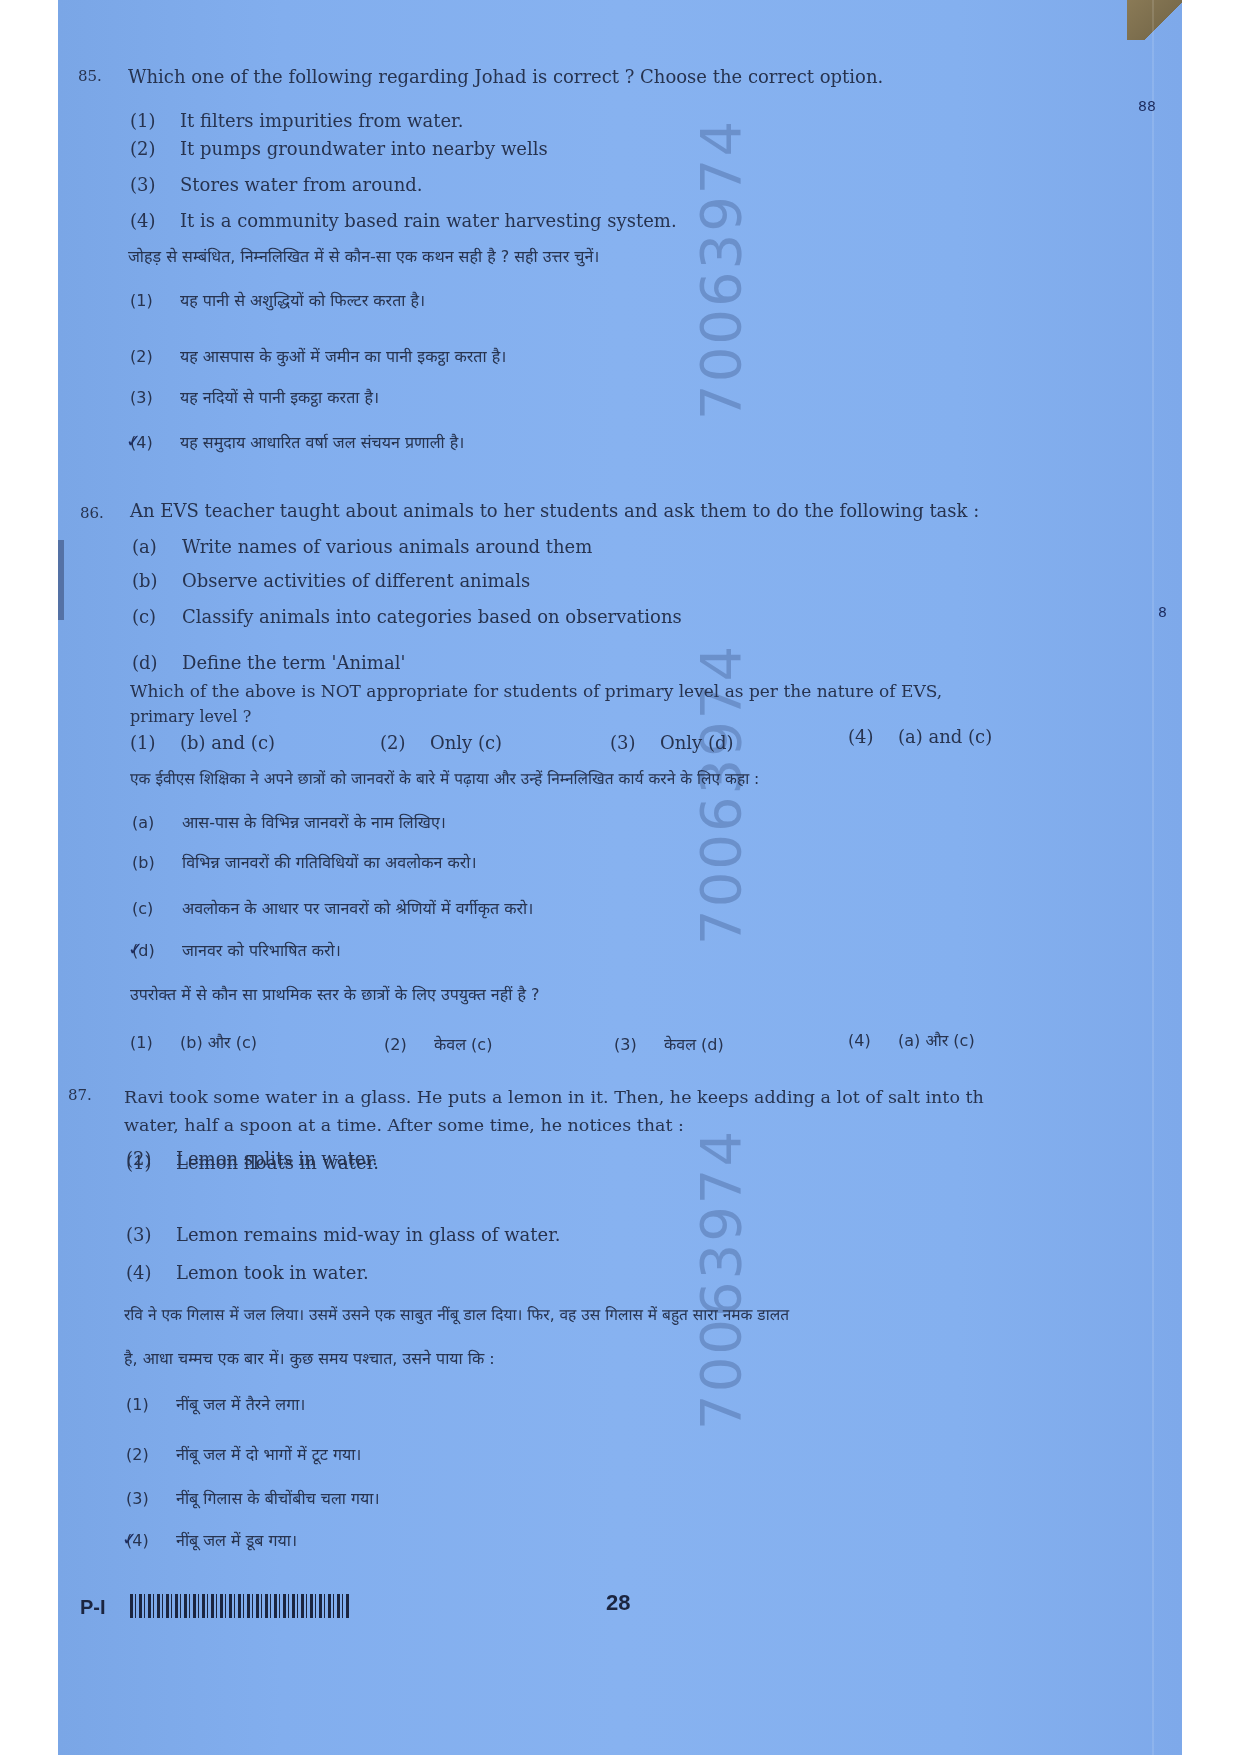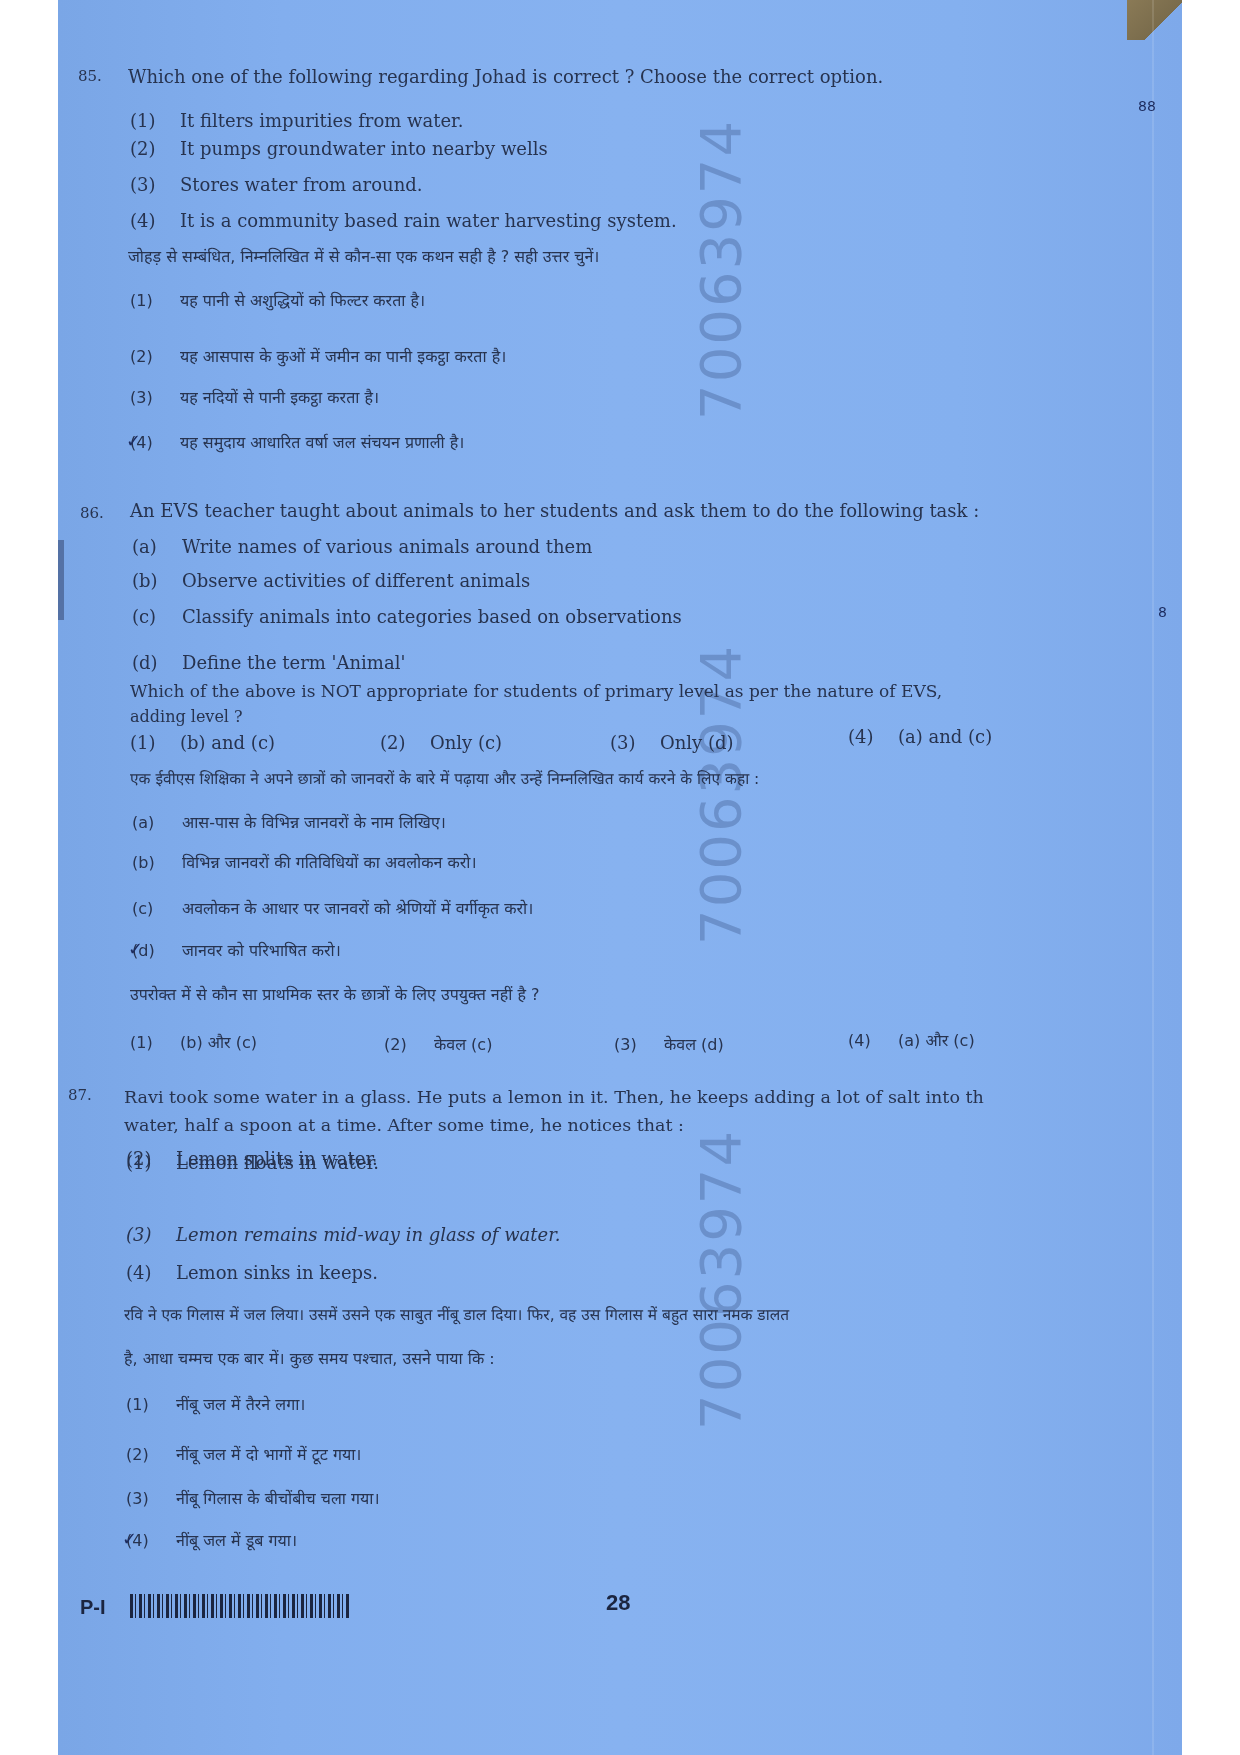--- a/index.html
+++ b/index.html
@@ -76,21 +76,21 @@
   <div>
     <div class="qnum" style="left:22px; top:504px;">86.</div>
     <div class="line" style="left:72px; top:500px;">An EVS teacher taught about animals to her students and ask them to do the following task :</div>
 
     <div class="line" style="left:74px; top:536px;"><span class="opt-num">(a)</span><span>Write names of various animals around them</span></div>
     <div class="line" style="left:74px; top:570px;"><span class="opt-num">(b)</span><span>Observe activities of different animals</span></div>
     <div class="line" style="left:74px; top:606px;"><span class="opt-num">(c)</span><span>Classify animals into categories based on observations</span></div>
     <div class="line" style="left:74px; top:652px;"><span class="opt-num">(d)</span><span>Define the term 'Animal'</span></div>
 
     <div class="line" style="left:72px; top:680px; font-size:17px;">Which of the above is NOT appropriate for students of primary level as per the nature of EVS,</div>
-    <div class="line" style="left:72px; top:706px; font-size:16px;">adding level ?</div>
+    <div class="line" style="left:72px; top:706px; font-size:16px;">primary level ?</div>
 
     <div>
       <div class="line" style="left:72px; top:732px;"><span class="opt-num">(1)</span><span>(b) and (c)</span></div>
       <div class="line" style="left:322px; top:732px;"><span class="opt-num">(2)</span><span>Only (c)</span></div>
       <div class="line" style="left:552px; top:732px;"><span class="opt-num">(3)</span><span>Only (d)</span></div>
       <div class="line" style="left:790px; top:726px;"><span class="opt-num">(4)</span><span>(a) and (c)</span></div>
     </div>
 
     <div class="line hindi" style="left:72px; top:768px; font-size:15.5px;">एक ईवीएस शिक्षिका ने अपने छात्रों को जानवरों के बारे में पढ़ाया और उन्हें निम्नलिखित कार्य करने के लिए कहा :</div>
 
@@ -110,22 +110,22 @@
     </div>
   </div>
 
   <div>
     <div class="qnum" style="left:10px; top:1086px;">87.</div>
     <div class="line" style="left:66px; top:1086px; font-size:17.5px;">Ravi took some water in a glass.  He puts a lemon in it.  Then, he keeps adding a lot of salt into th</div>
     <div class="line" style="left:66px; top:1114px; font-size:17.5px;">water, half a spoon at a time.  After some time, he notices that :</div>
 
     <div class="line" style="left:68px; top:1152px;"><span class="opt-num">(1)</span><span>Lemon floats in water.</span></div>
     <div class="line" style="left:68px; top:1148px;"><span class="opt-num">(2)</span><span>Lemon splits in water.</span></div>
-    <div class="line" style="left:68px; top:1224px;font-style:italic;"><span class="opt-num">(3)</span><span>Lemon remains mid-way in glass of water.</span></div>
-    <div class="line" style="left:68px; top:1262px;"><span class="opt-num">(4)</span><span>Lemon sinks in keeps.</span></div>
+    <div class="line" style="left:68px; top:1224px;"><span class="opt-num">(3)</span><span>Lemon remains mid-way in glass of water.</span></div>
+    <div class="line" style="left:68px; top:1262px;"><span class="opt-num">(4)</span><span>Lemon took in water.</span></div>
 
     <div class="line hindi" style="left:66px; top:1304px; font-size:15.5px;">रवि ने एक गिलास में जल लिया। उसमें उसने एक साबुत नींबू डाल दिया। फिर, वह उस गिलास में बहुत सारा नमक डालत</div>
     <div class="line hindi" style="left:66px; top:1348px;">है, आधा चम्मच एक बार में।  कुछ समय पश्चात, उसने पाया कि :</div>
 
     <div class="line hindi" style="left:68px; top:1394px;"><span class="opt-num">(1)</span><span>नींबू जल में तैरने लगा।</span></div>
     <div class="line hindi" style="left:68px; top:1444px;"><span class="opt-num">(2)</span><span>नींबू जल में दो भागों में टूट गया।</span></div>
     <div class="line hindi" style="left:68px; top:1488px;"><span class="opt-num">(3)</span><span>नींबू गिलास के बीचोंबीच चला गया।</span></div>
     <div class="line hindi" style="left:68px; top:1530px;"><span class="opt-num">(4)</span><span>नींबू जल में डूब गया।</span></div>
     <div class="tick" style="left:64px; top:1528px;">✓</div>
   </div>

